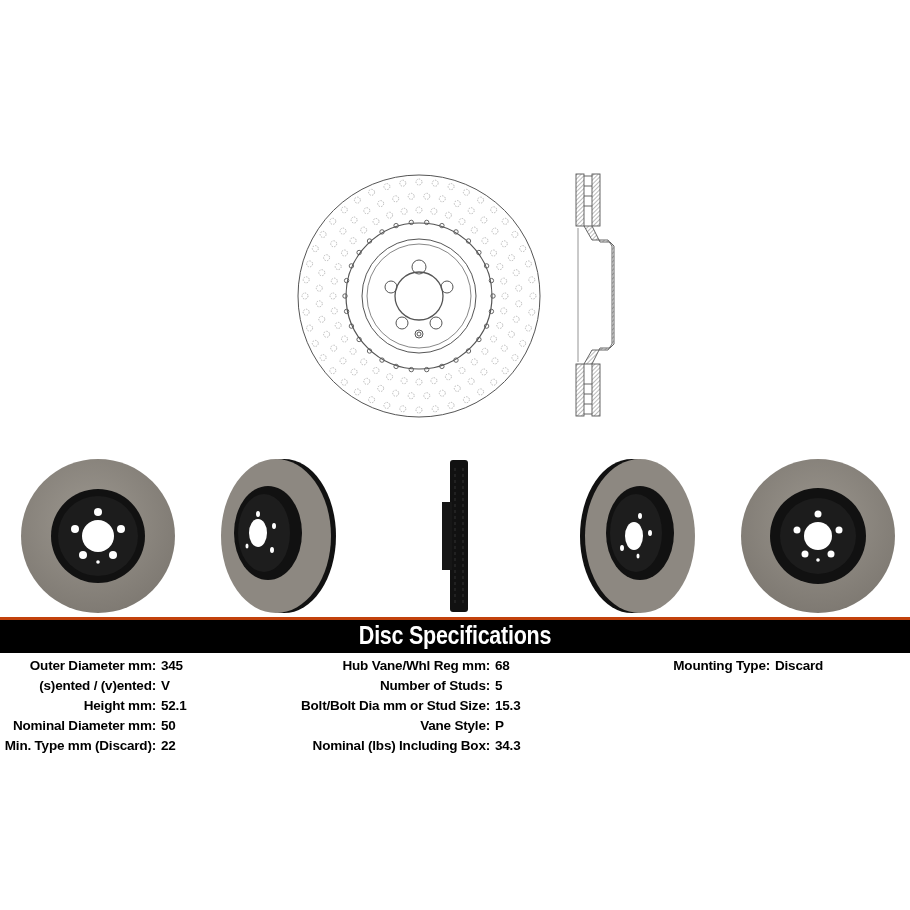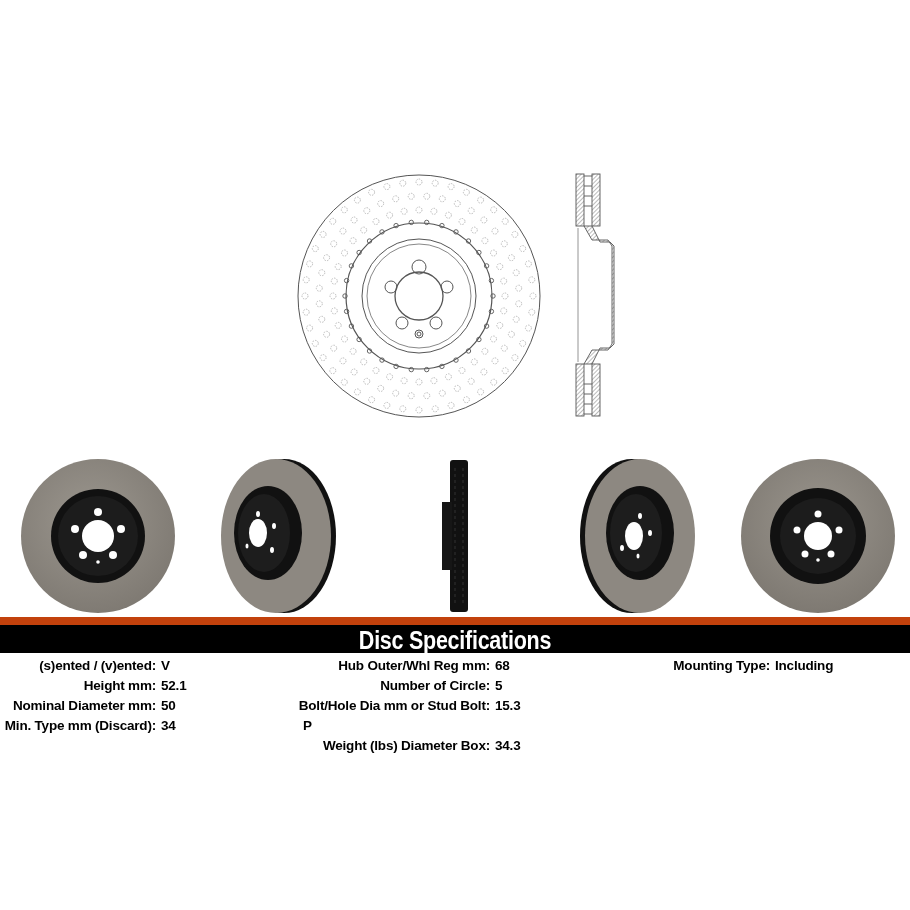--- a/index.html
+++ b/index.html
@@ -1,18 +1,18 @@
 <!DOCTYPE html>
 <html><head>
 <meta charset="utf-8">
 <style>
   html, body { margin:0; padding:0; background:#ffffff; }
   body { width:910px; height:910px; position:relative; overflow:hidden; font-family:"Liberation Sans", sans-serif; color:#000; }
   .abs { position:absolute; }
-  .banner { position:absolute; left:0; top:617px; width:910px; height:36px; background:#000; border-top:8px solid #c2410c; box-sizing:border-box; }
+  .banner { position:absolute; left:0; top:617px; width:910px; height:36px; background:#000; border-top:3px solid #c2410c; box-sizing:border-box; }
   .banner-title { position:absolute; left:0; right:0; top:1px; text-align:center; color:#fff; font-size:25px; font-weight:bold; letter-spacing:-0.3px; transform:scaleX(0.86); }
   .spec-col { position:absolute; top:656px; }
   .spec-row { display:flex; height:20px; line-height:20px; font-size:13.5px; font-weight:bold; white-space:nowrap; letter-spacing:-0.2px; }
   .spec-label { text-align:right; }
   .spec-value { text-align:left; padding-left:5px; }
   #col1 .spec-label { width:156px; }
   #col2 .spec-label { width:192px; }
   #col3 .spec-label { width:170px;text-align:right; }
 </style>
 </head>
@@ -288,57 +288,62 @@
   <circle cx="91" cy="96" r="3.5" fill="#fff"></circle>
   <circle cx="78" cy="102" r="1.8" fill="#fff"></circle>
 </svg>
 
 <div class="banner">
   <div class="banner-title">Disc Specifications</div>
 </div>
 
 <div class="spec-col" id="col1" style="left:0px">
   <div class="spec-row">
+      <span class="spec-label">Outer Diameter mm:</span>
+      <span class="spec-value">345</span>
+    </div>
+  <div class="spec-row">
       <span class="spec-label">(s)ented / (v)ented:</span>
       <span class="spec-value">V</span>
     </div>
   <div class="spec-row">
       <span class="spec-label">Height mm:</span>
       <span class="spec-value">52.1</span>
     </div>
   <div class="spec-row">
       <span class="spec-label">Nominal Diameter mm:</span>
       <span class="spec-value">50</span>
     </div>
   <div class="spec-row">
       <span class="spec-label">Min. Type mm (Discard):</span>
-      <span class="spec-value">34</span>
+      <span class="spec-value">22</span>
     </div>
 </div>
 
 <div class="spec-col" id="col2" style="left:298px">
   <div class="spec-row">
-      <span class="spec-label">Hub Outer/Whl Reg mm:</span>
+      <span class="spec-label">Hub Vane/Whl Reg mm:</span>
       <span class="spec-value">68</span>
     </div>
   <div class="spec-row">
-      <span class="spec-label">Number of Circle:</span>
+      <span class="spec-label">Number of Studs:</span>
       <span class="spec-value">5</span>
     </div>
   <div class="spec-row">
-      <span class="spec-label">Bolt/Hole Dia mm or Stud Bolt:</span>
+      <span class="spec-label">Bolt/Bolt Dia mm or Stud Size:</span>
       <span class="spec-value">15.3</span>
     </div>
   <div class="spec-row">
+      <span class="spec-label">Vane Style:</span>
       <span class="spec-value">P</span>
     </div>
   <div class="spec-row">
-      <span class="spec-label">Weight (lbs) Diameter Box:</span>
+      <span class="spec-label">Nominal (lbs) Including Box:</span>
       <span class="spec-value">34.3</span>
     </div>
 </div>
 
 <div class="spec-col" id="col3" style="left:600px">
   <div class="spec-row">
       <span class="spec-label">Mounting Type:</span>
-      <span class="spec-value">Including</span>
+      <span class="spec-value">Discard</span>
     </div>
 </div>
 
 </body></html>

